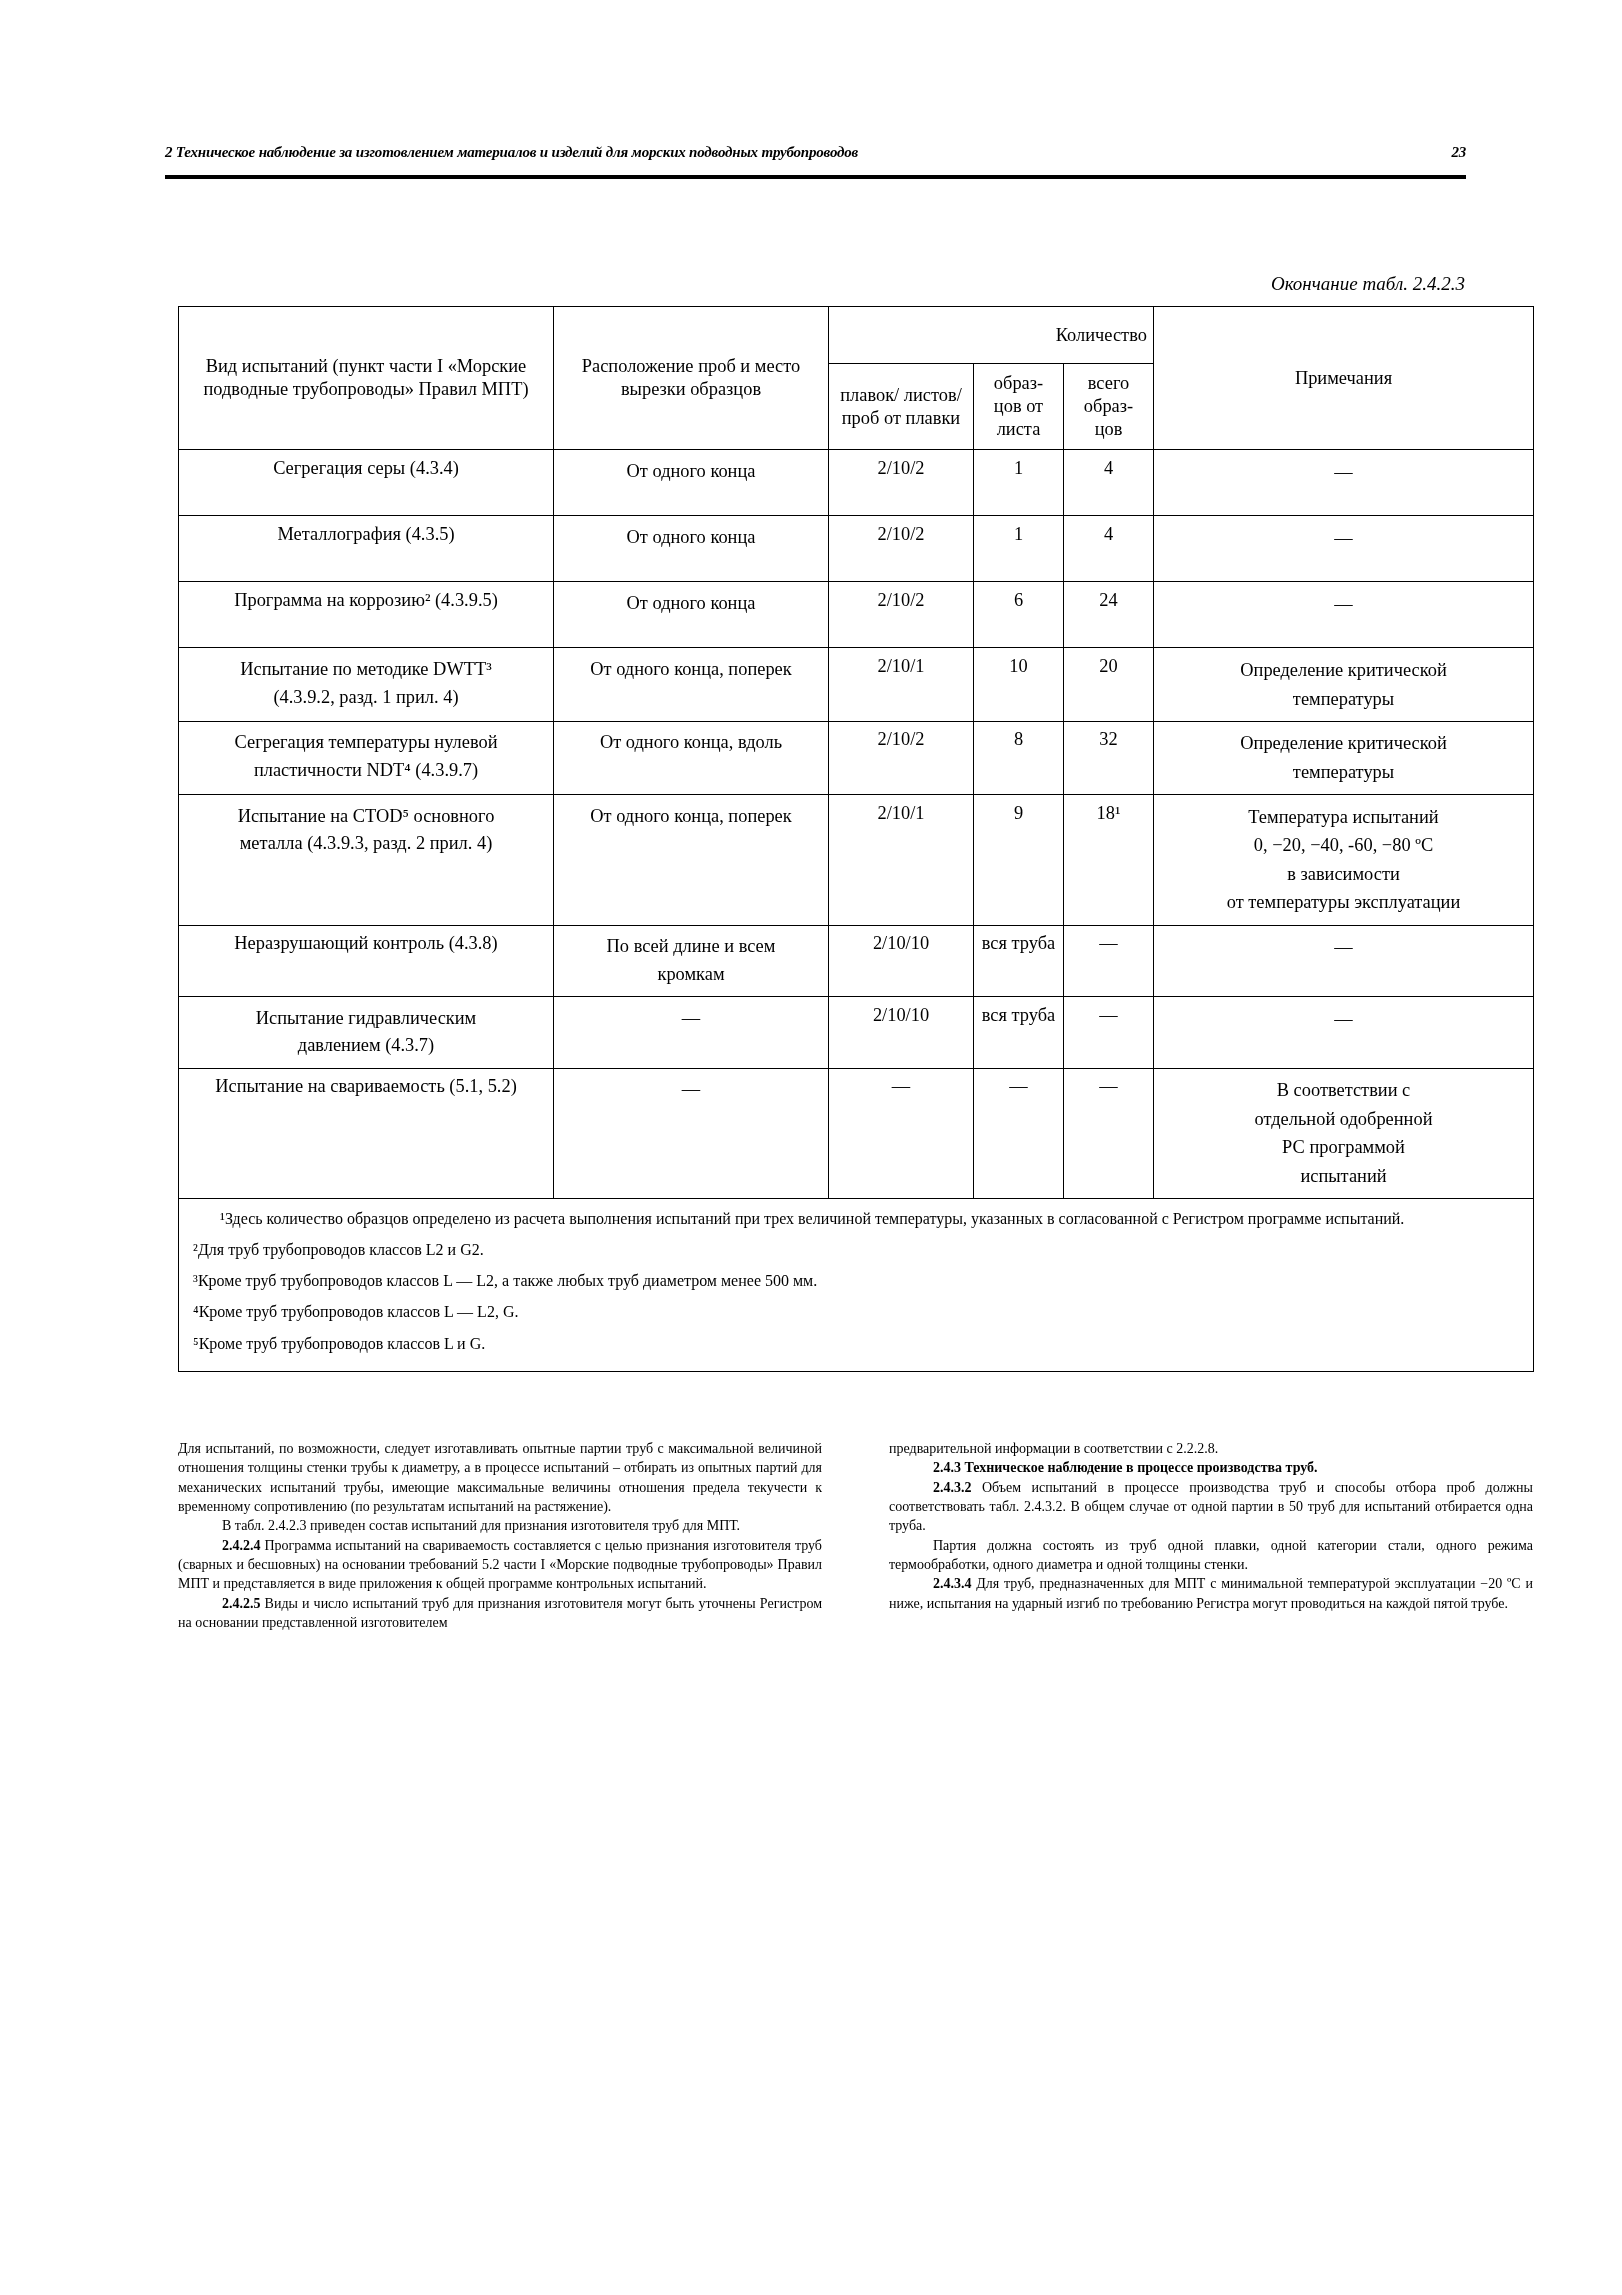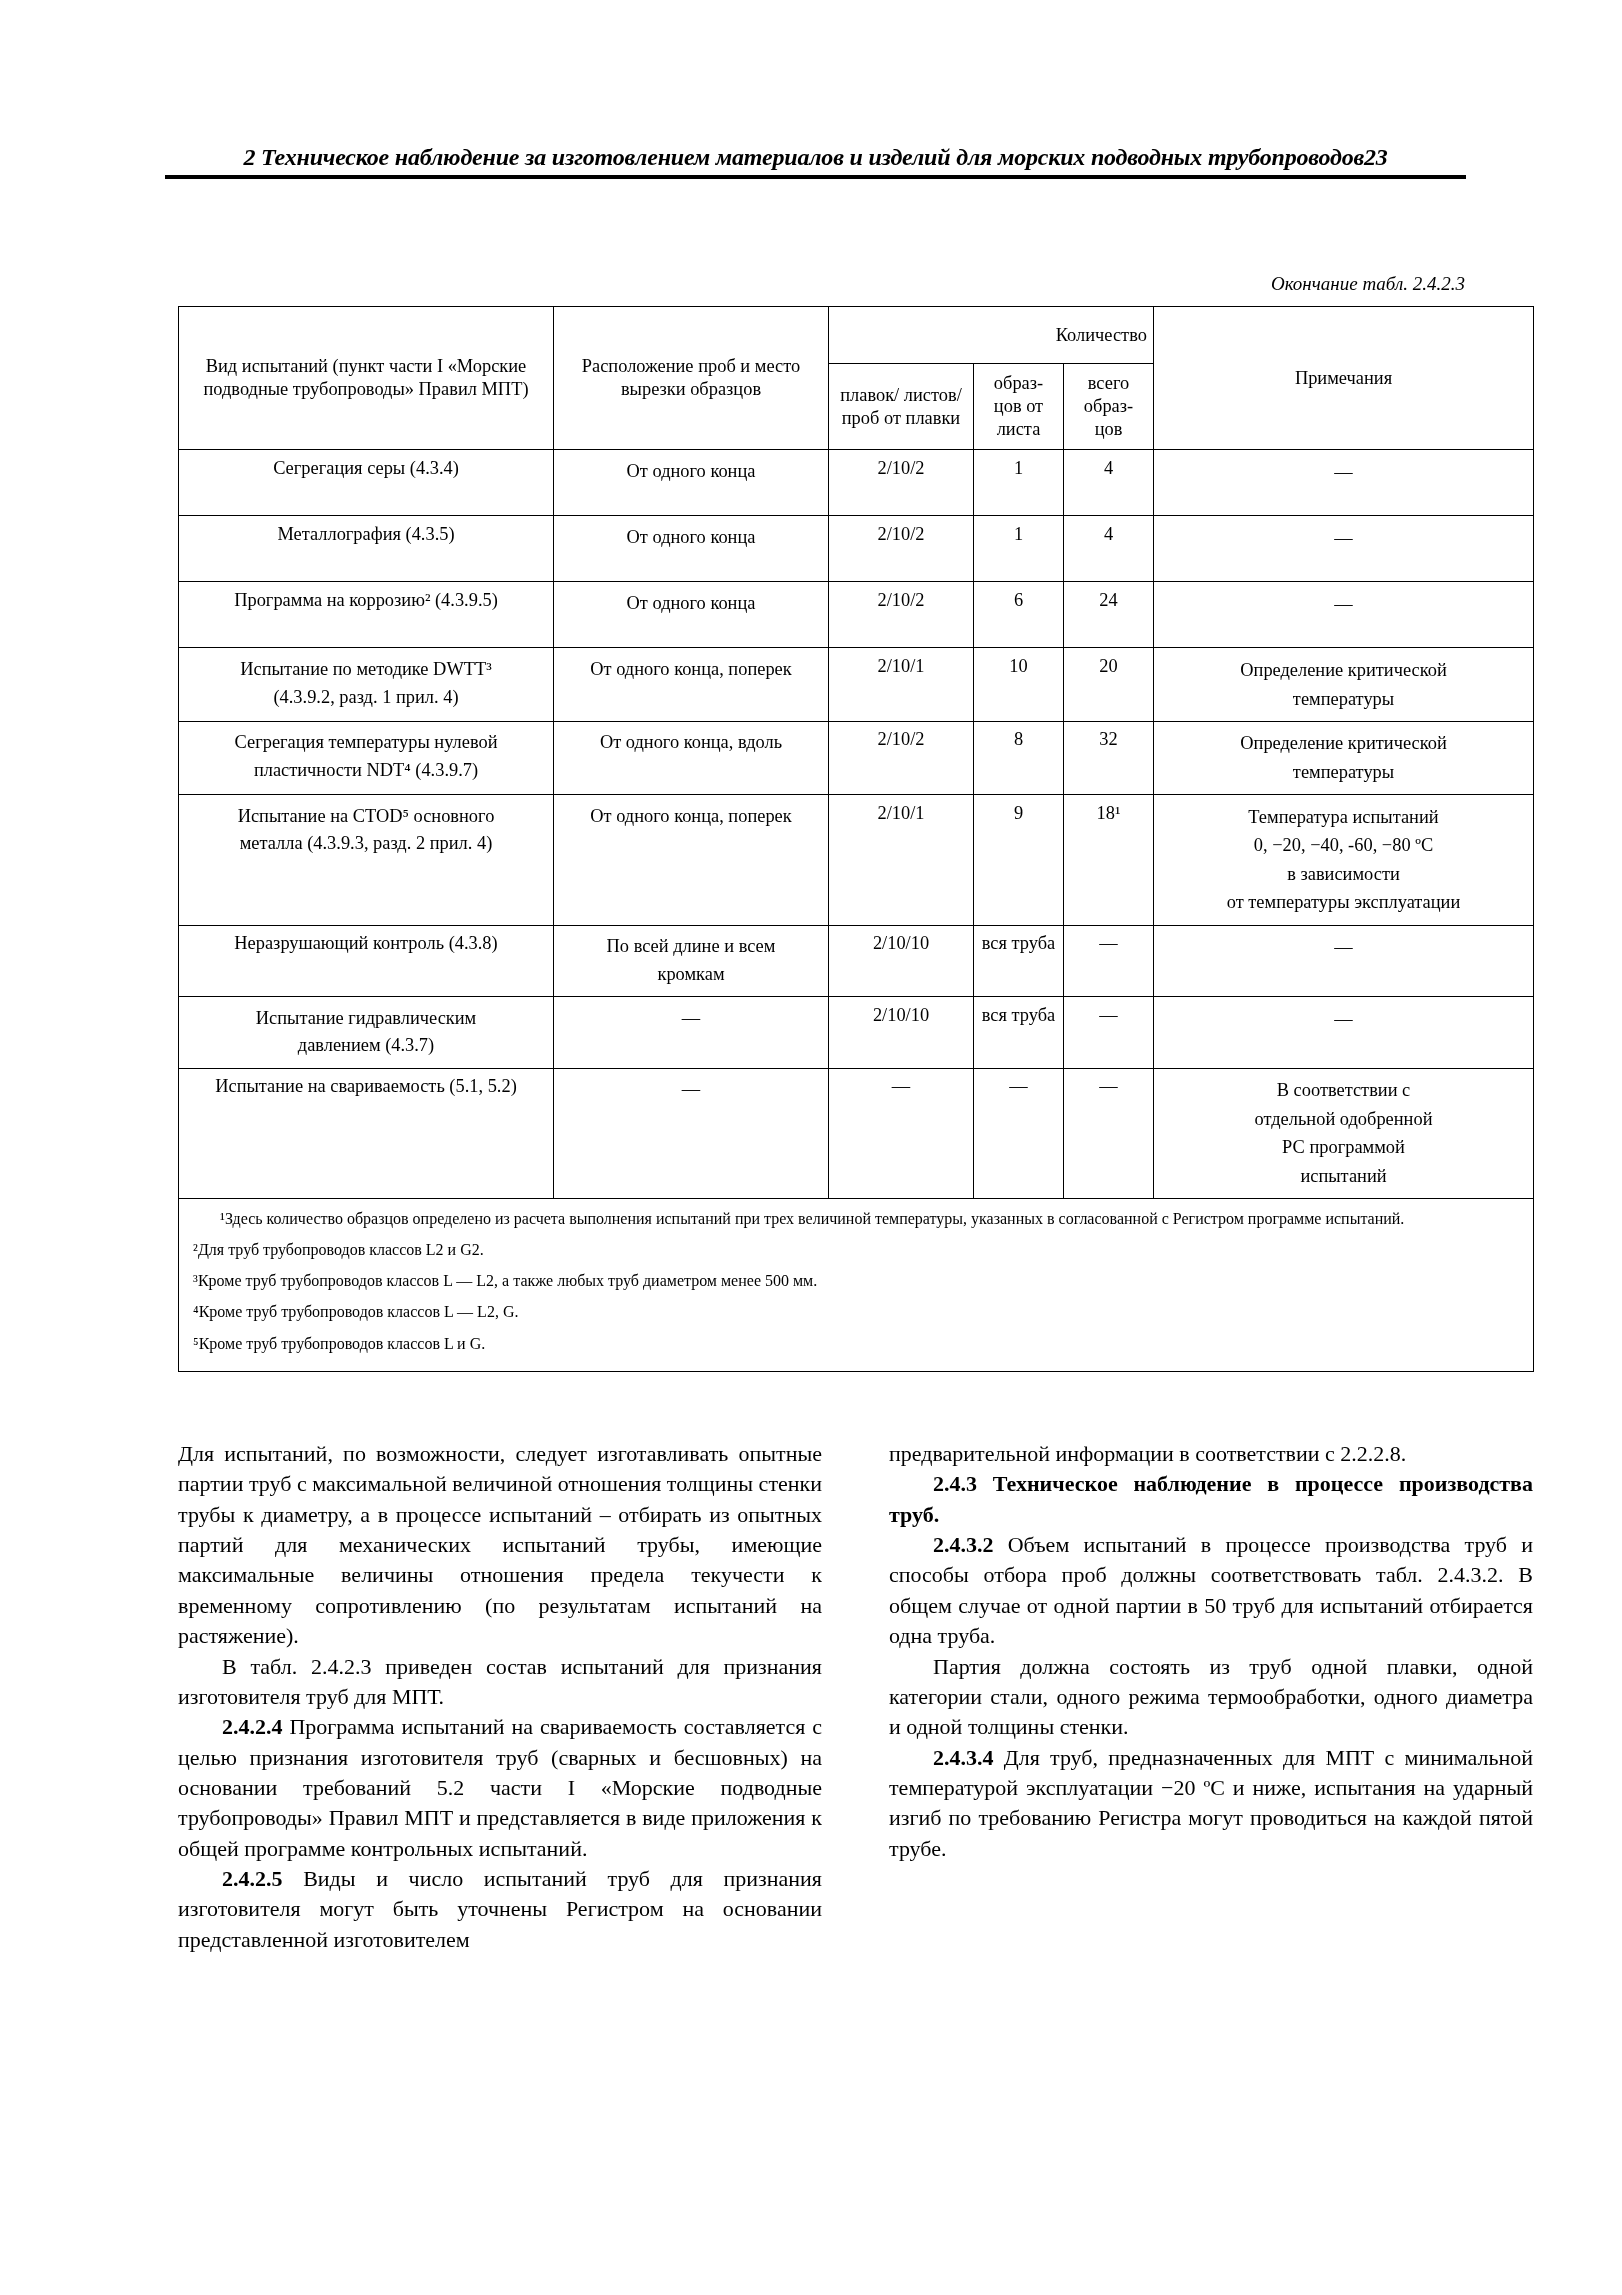--- a/index.html
+++ b/index.html
@@ -24,24 +24,24 @@
   }
 
   
   .runhead {
     position: absolute;
     left: 165px;
     top: 144px;
     width: 1301px;
     display: flex;
     align-items: baseline;
-    justify-content: center;
+    justify-content: space-between;
     font-style: italic;
     font-weight: bold;
-    font-size: 24px;
+    font-size: 15px;
     letter-spacing: -0.2px;
   }
   .runhead .rh-title { white-space: nowrap; }
   .runhead .rh-page { font-style: italic; font-weight: bold; }
   .runhead-rule {
     position: absolute;
     left: 165px;
     top: 175px;
     width: 1301px;
     height: 3.8px;
@@ -116,21 +116,21 @@
   .fn-line { margin: 8px; }
 
   
   .body-cols {
     position: absolute;
     left: 178px;
     top: 1439px;
     width: 1356px;
     display: flex;
     gap: 67px;
-    font-size: 22px;
+    font-size: 14px;
     line-height: 1.38;
   }
   .col { width: 644px; }
   .col p {
     margin: 0;
     text-align: justify;
     text-indent: 44px;
     hyphens: manual;
   }
   .col p.noindent { text-indent: 0; }

